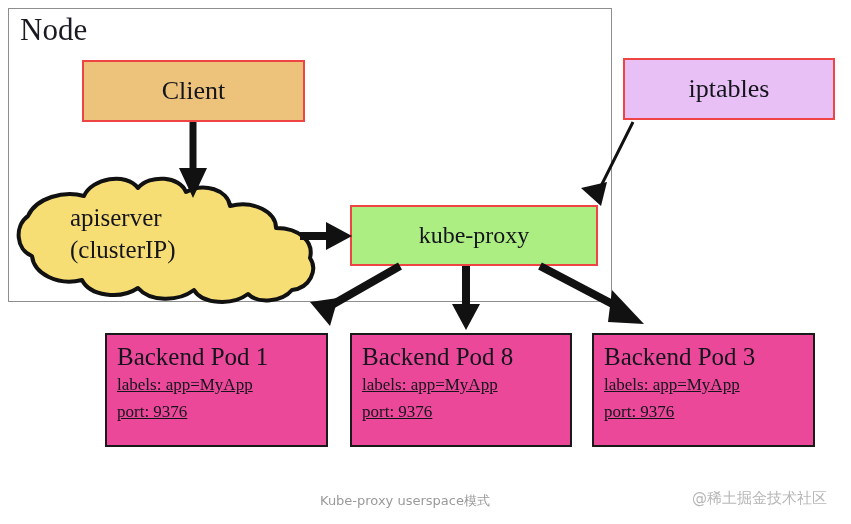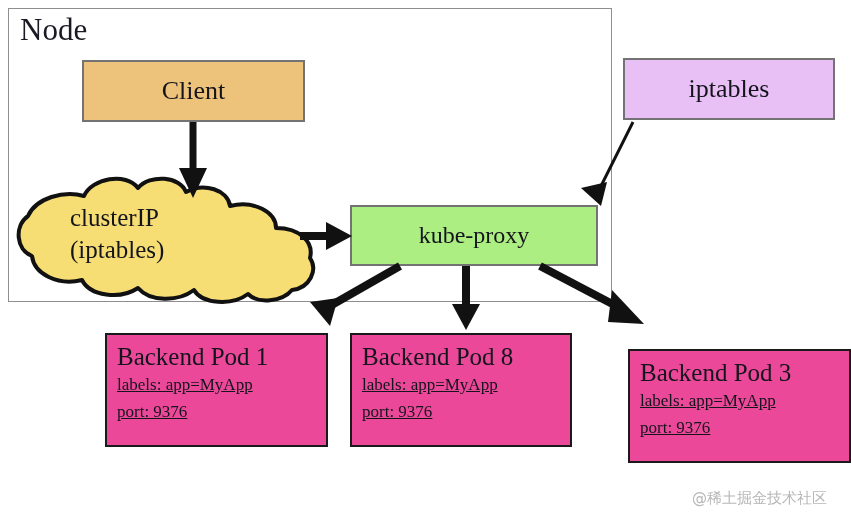--- a/index.html
+++ b/index.html
@@ -33,21 +33,21 @@
     font-size: 31px;
     line-height: 1;
     color: #1a1a22;
     font-family: Liberation Serif, serif;
     white-space: nowrap;
   }
   
   .nbox {
     position: absolute;
     box-sizing: border-box;
-    border: 2px solid #737373;
+    border: 2px solid #ef4444;
     display: flex;
     align-items: center;
     justify-content: center;
     color: #14141c;
     text-align: left;
     white-space: nowrap;
   }
   .client-box {
     left: 82px;
     top: 60px;
@@ -155,22 +155,22 @@
   <div class="cloud-wrap">
     <svg width="312" height="128" viewBox="0 0 312 128">
       <path d="M70,20 C78,2 112,-4 124,12 C136,-2 166,0 172,16
                C190,6 214,14 216,30 C240,24 262,36 262,52
                C286,52 300,66 296,82 C304,94 296,112 278,114
                C268,126 244,128 234,118 C218,130 188,128 180,114
                C164,126 136,126 124,112 C106,124 76,120 68,104
                C44,110 20,98 18,80 C2,74 0,50 14,40 C22,22 50,14 70,20 Z" fill="#f7de74" stroke="#111111" stroke-width="4" stroke-linejoin="round"></path>
     </svg>
     <div class="cloud-text">
-      <div>clusterIP</div>
-      <div>(iptables)</div>
+      <div>apiserver</div>
+      <div>(clusterIP)</div>
     </div>
   </div>
 
   <div class="nbox client-box">
     <span>Client</span>
   </div>
 
   <div class="nbox apiserver-box">
     <span>iptables</span>
   </div>
@@ -184,21 +184,21 @@
     <div class="pod-line">labels: app=MyApp</div>
     <div class="pod-line">port: 9376</div>
   </div>
 
   <div class="pod-box" style="left:350px; width:222px;">
     <div class="pod-title">Backend Pod 8</div>
     <div class="pod-line">labels: app=MyApp</div>
     <div class="pod-line">port: 9376</div>
   </div>
 
-  <div class="pod-box" style="left:628px; width:223px;margin-top:16px;">
+  <div class="pod-box" style="left:592px; width:223px;">
     <div class="pod-title">Backend Pod 3</div>
     <div class="pod-line">labels: app=MyApp</div>
     <div class="pod-line">port: 9376</div>
   </div>
 
   <svg class="edges" viewBox="0 0 851 524">
 
     <g>
       <line x1="193" y1="122" x2="193" y2="172" stroke="#111111" stroke-width="7"></line>
       <polygon points="179,168 207,168 193,198" fill="#111111"></polygon>
@@ -223,15 +223,16 @@
       <line x1="466" y1="266" x2="466" y2="306" stroke="#111111" stroke-width="8"></line>
       <polygon points="452,304 480,304 466,330" fill="#111111"></polygon>
     </g>
 
     <g>
       <line x1="540" y1="266" x2="620" y2="308" stroke="#111111" stroke-width="8"></line>
       <polygon points="612,290 644,324 608,322" fill="#111111"></polygon>
     </g>
   </svg>
 
+  <div class="caption">Kube-proxy userspace模式</div>
   <div class="watermark">@稀土掘金技术社区</div>
 
 </div>
 
 </body></html>

